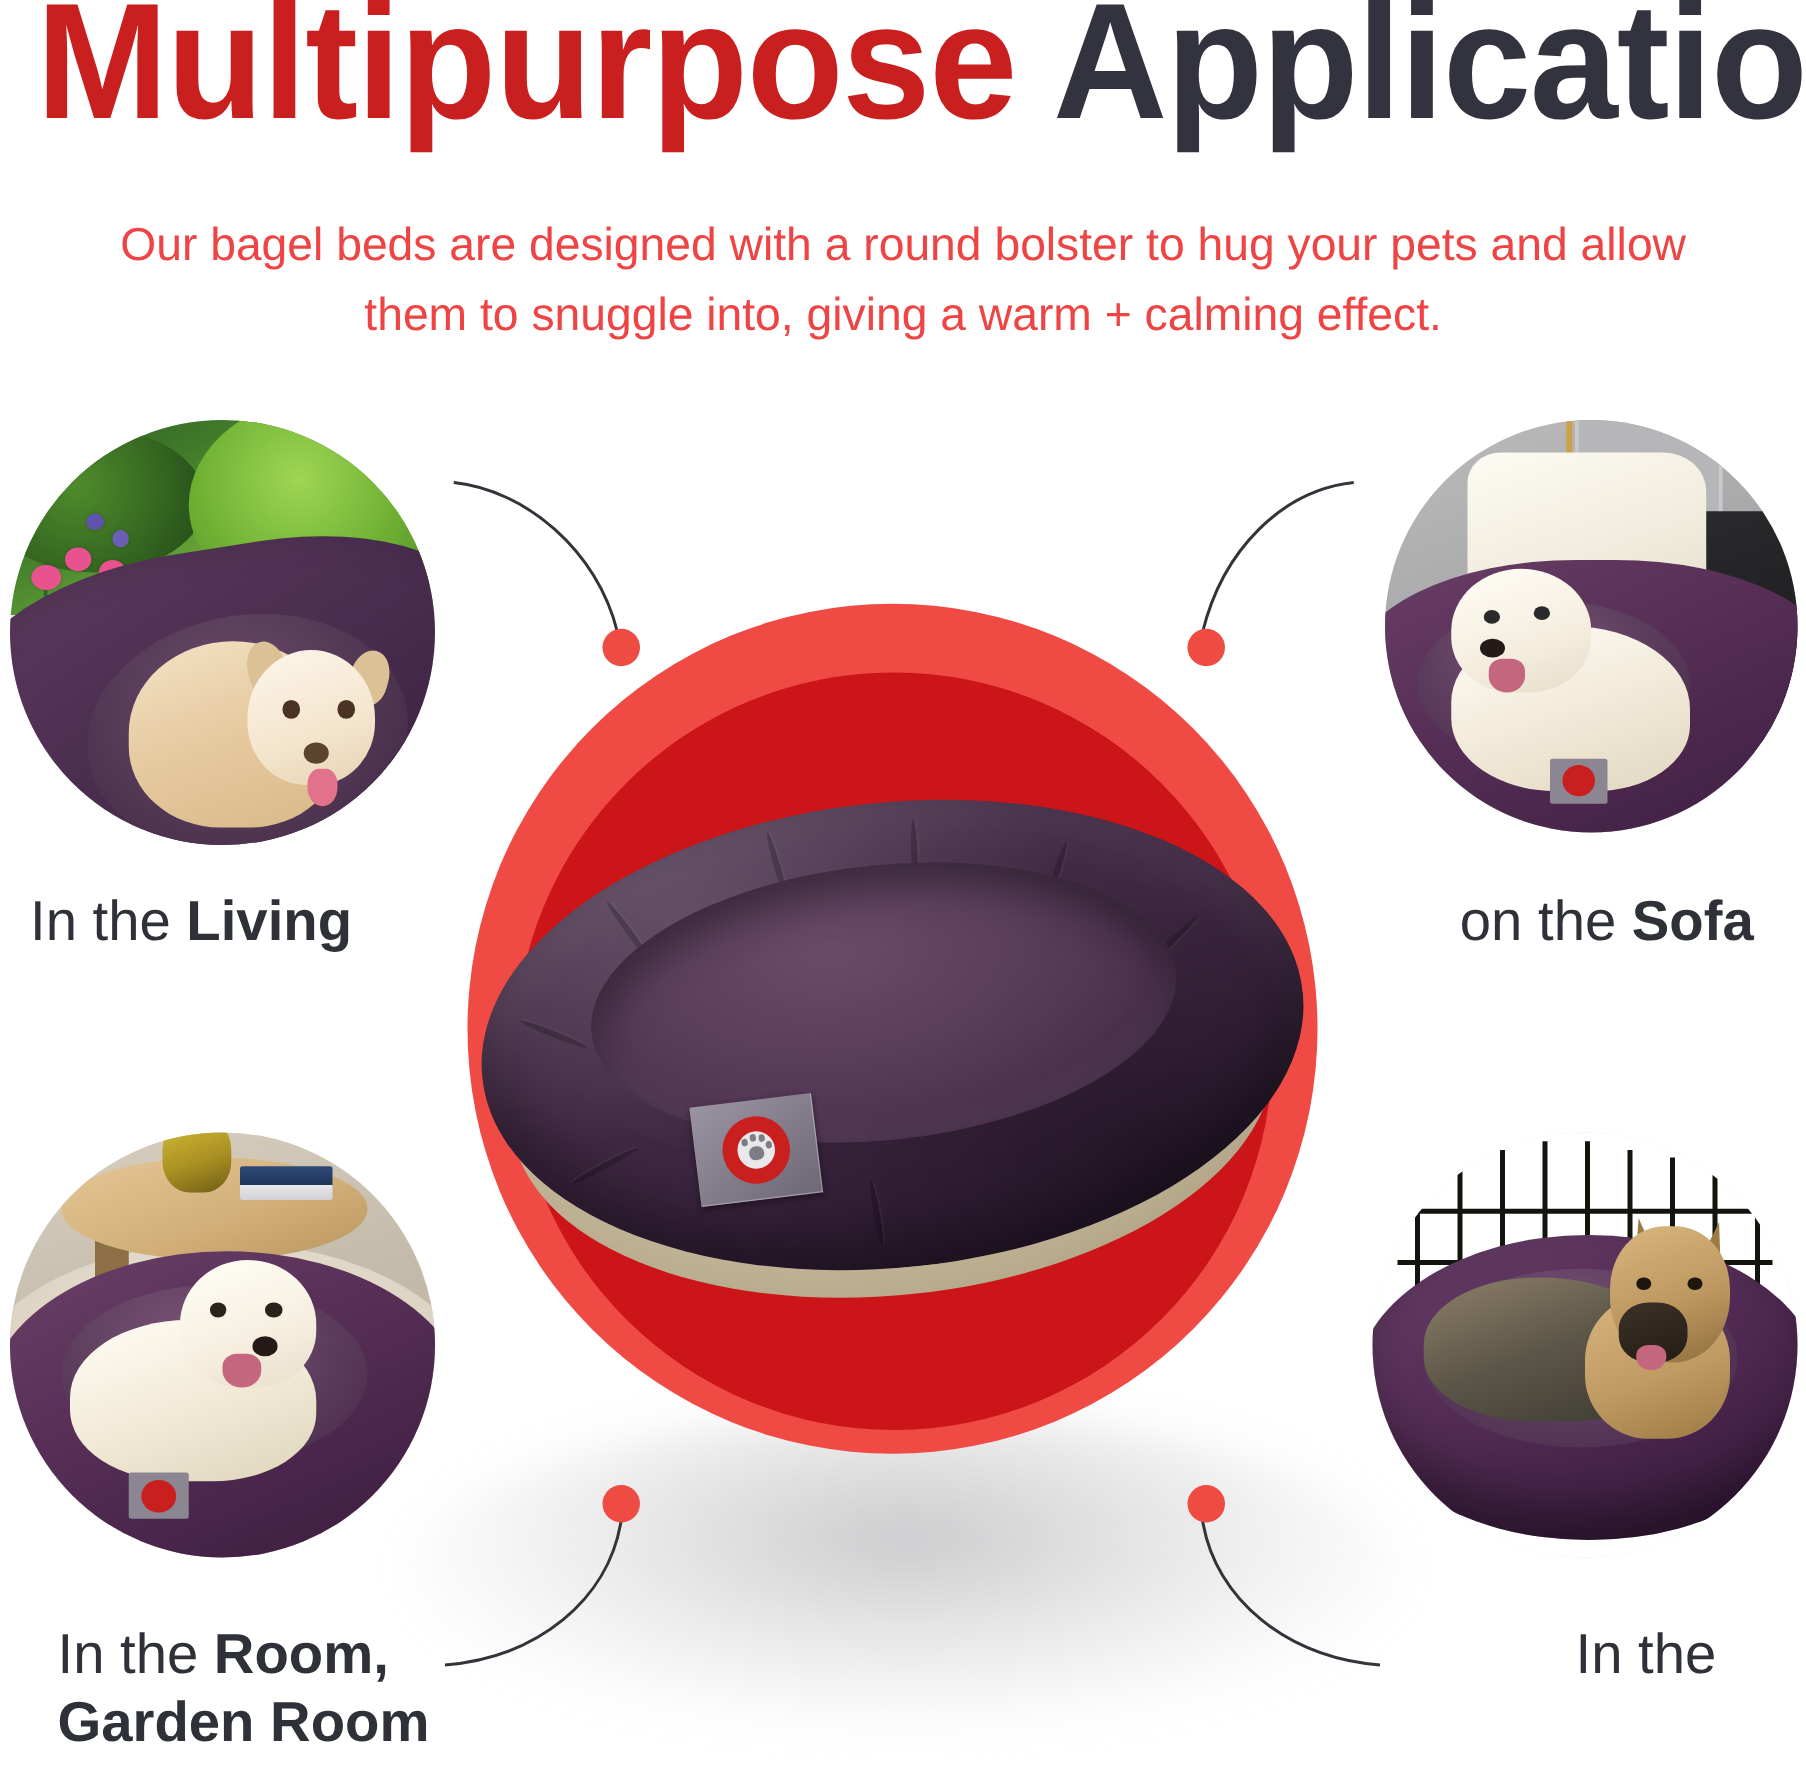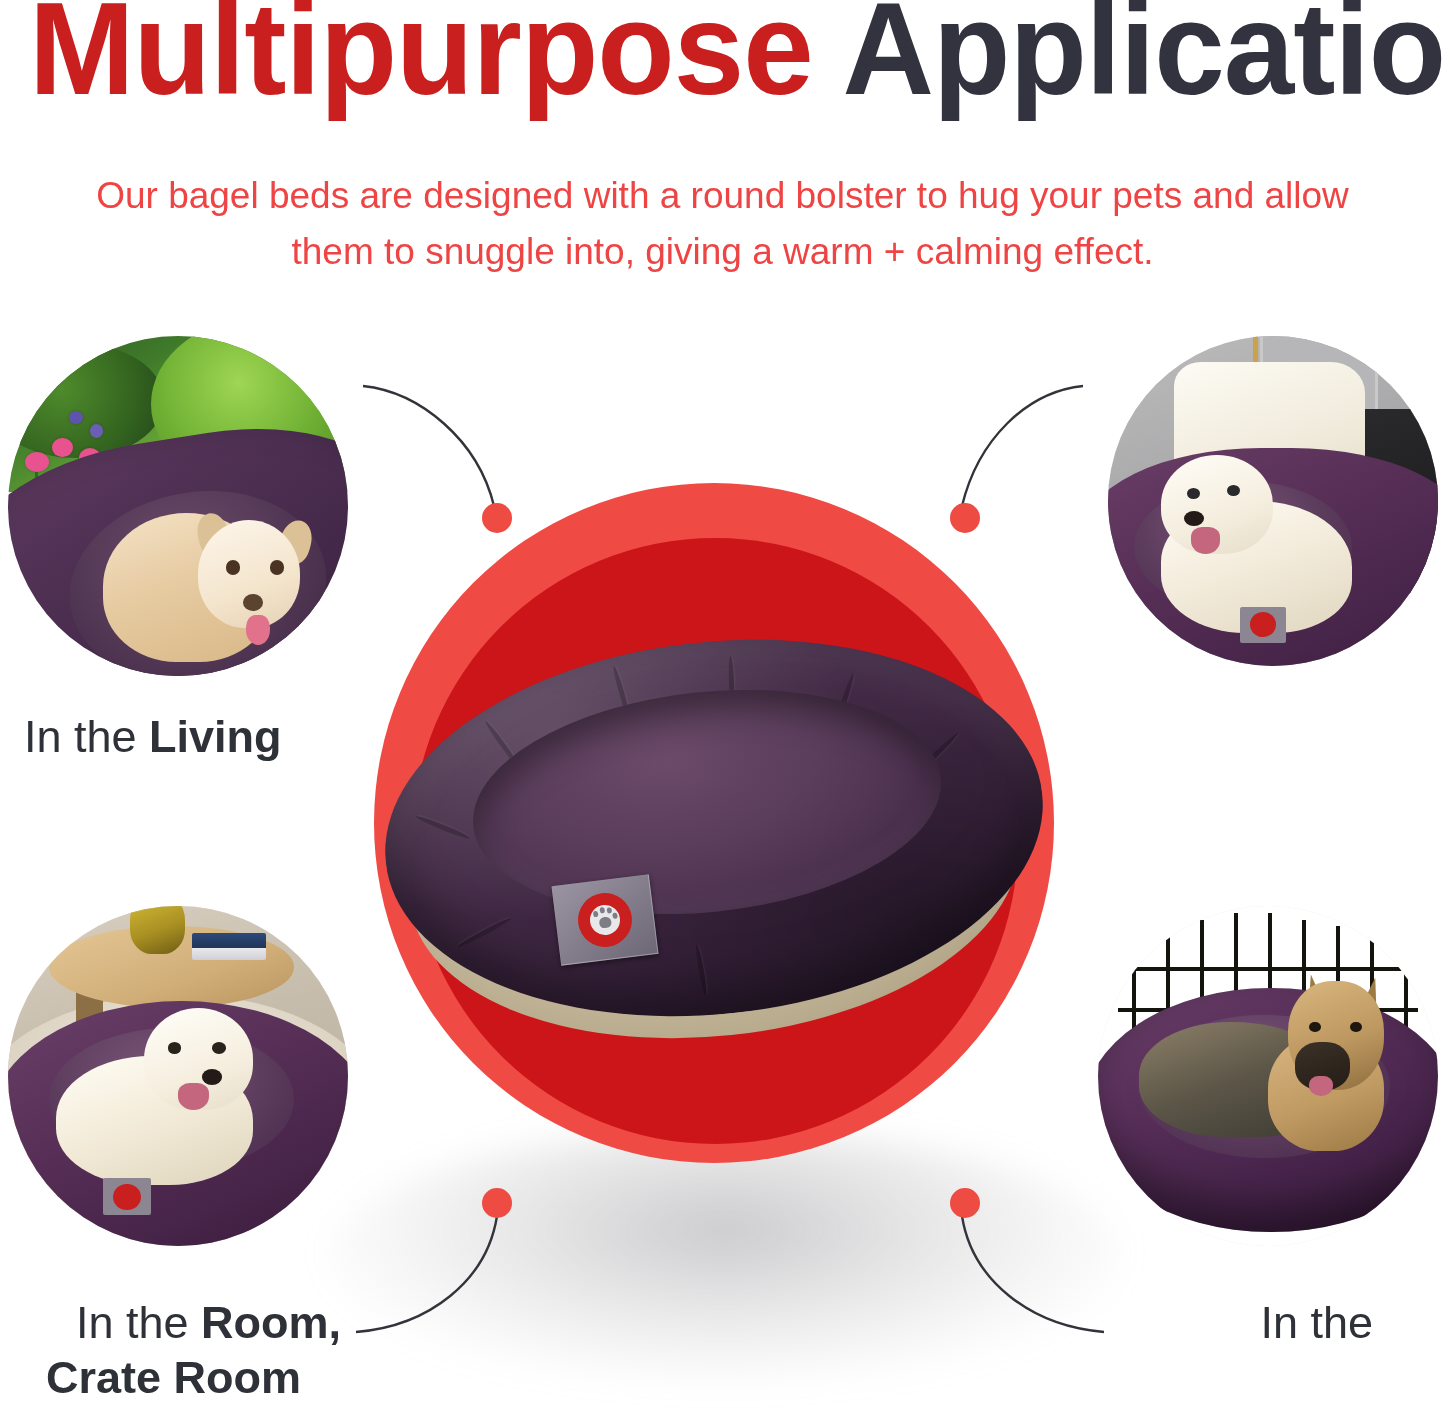--- a/index.html
+++ b/index.html
@@ -449,20 +449,23 @@
       <div class="s-doghead"></div>
       <div class="s-flower" style="position:absolute;left:24%;top:46%;width:4%;height:3.4%;border-radius:50%;background:#2a2a2c;"></div>
       <div style="position:absolute;left:36%;top:45%;width:4%;height:3.4%;border-radius:50%;background:#2a2a2c;"></div>
       <div style="position:absolute;left:23%;top:53%;width:6%;height:4.6%;border-radius:50%;background:#241b18;"></div>
       <div style="position:absolute;left:25%;top:58%;width:9%;height:8%;border-radius:38% 38% 50% 50%;background:#c4667e;"></div>
       <div class="s-tag">
           <i></i>
         </div>
     </div>
   </div>
+  <div class="caption cap-tr">
+    <span>on the </span><b>Sofa</b>
+  </div>
 
   <div class="photo-circle pc-bl">
     <div class="scene">
       <div class="l-floor"></div>
       <div class="l-rug"></div>
       <div class="l-tleg"></div>
       <div class="l-table"></div>
       <div class="l-vase"></div>
       <div class="l-books"></div>
       <div class="l-bed"></div>
@@ -472,25 +475,25 @@
       <div style="position:absolute;left:47%;top:40%;width:4%;height:3.4%;border-radius:50%;background:#2a231c;"></div>
       <div style="position:absolute;left:60%;top:40%;width:4%;height:3.4%;border-radius:50%;background:#2a231c;"></div>
       <div style="position:absolute;left:57%;top:48%;width:6%;height:4.6%;border-radius:50%;background:#241b18;"></div>
       <div style="position:absolute;left:50%;top:52%;width:9%;height:8%;border-radius:38% 38% 50% 50%;background:#c4667e;"></div>
       <div class="l-tag">
           <i></i>
         </div>
     </div>
   </div>
   <div class="caption cap-bl">
-    <span class="l1" style="display:block;margin-left:30px;">
+    <span class="l1" style="display:block;">
       <span>In the </span><b>Room,</b>
     </span>
     <span class="l2" style="display:block;">
-      <b>Crate Room</b>
+      <b>Garden Room</b>
     </span>
   </div>
 
   <div class="photo-circle pc-br">
     <div class="scene">
       <div class="c-bg"></div>
       <div class="c-bar-h" style="left:2%;  top:18%; width:96%;"></div>
       <div class="c-bar-h" style="left:6%;  top:30%; width:88%;"></div>
       <div class="c-bar-v" style="left:10%; top:14%; height:34%;"></div>
       <div class="c-bar-v" style="left:20%; top:8%;  height:38%;"></div>

